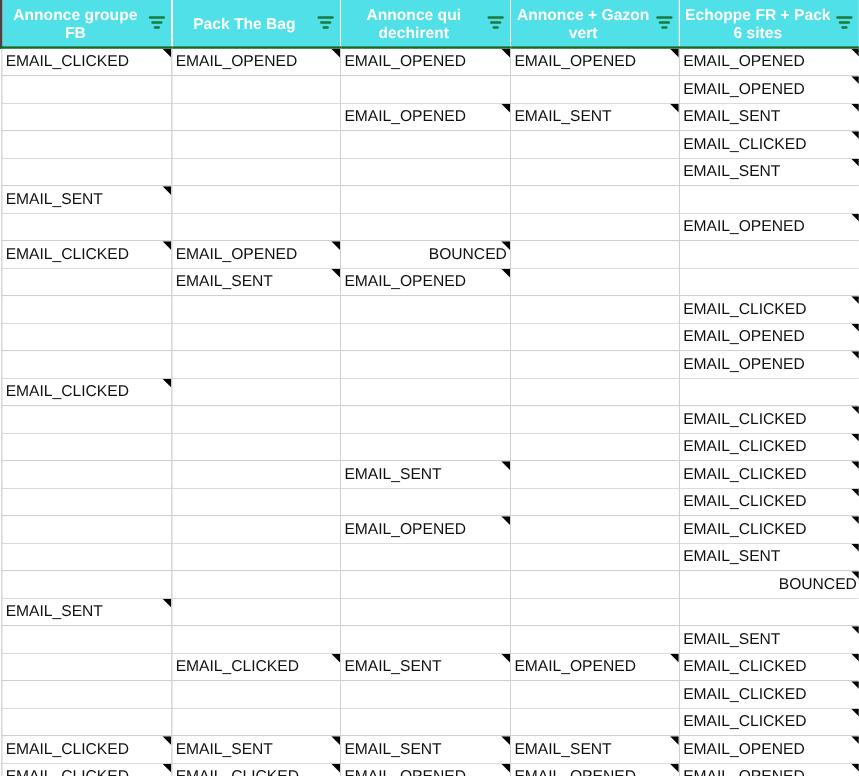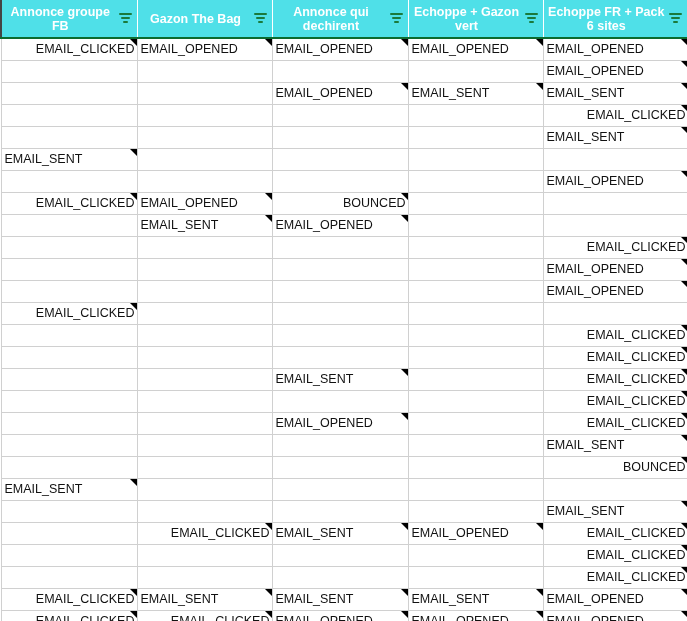--- a/index.html
+++ b/index.html
@@ -76,21 +76,21 @@
     overflow:hidden;
     position:relative;
     background:#ffffff;
     vertical-align:middle;
   }
   tr.row td:first-child{ border-left:1px solid #d0d0d0; }
   tr.row td:last-child{ border-right:1px solid #d0d0d0; }
 
   
   td.s-opened { background:#93c47d;margin-left:47px; }
-  td.s-clicked{ background:#b6e5d0;text-align:right; }
+  td.s-clicked{ background:#b6e5d0; }
   td.s-bounced{ background:#e06666;text-align:right; }
   td.s-sent   { background:#ffffff; }
   td.s-empty  { background:#ffffff; }
 
   
   td.note:after{
     content:"";
     position:absolute;
     top:0;right:0;
     width:0;height:0;
@@ -115,37 +115,37 @@
       <tr class="hdr">
           <th>
             <span class="hdr-wrap">Annonce groupe FB</span>
             <span class="filter-ico">
               <i class="l1"></i>
               <i class="l2"></i>
               <i class="l3"></i>
             </span>
           </th>
           <th>
-            <span class="hdr-wrap">Gazon The Bag</span>
+            <span class="hdr-wrap">Pack The Bag</span>
             <span class="filter-ico">
               <i class="l1"></i>
               <i class="l2"></i>
               <i class="l3"></i>
             </span>
           </th>
           <th>
             <span class="hdr-wrap">Annonce qui dechirent</span>
             <span class="filter-ico">
               <i class="l1"></i>
               <i class="l2"></i>
               <i class="l3"></i>
             </span>
           </th>
           <th>
-            <span class="hdr-wrap">Echoppe + Gazon vert</span>
+            <span class="hdr-wrap">Annonce + Gazon vert</span>
             <span class="filter-ico">
               <i class="l1"></i>
               <i class="l2"></i>
               <i class="l3"></i>
             </span>
           </th>
           <th>
             <span class="hdr-wrap">Echoppe FR + Pack 6 sites</span>
             <span class="filter-ico">
               <i class="l1"></i>

